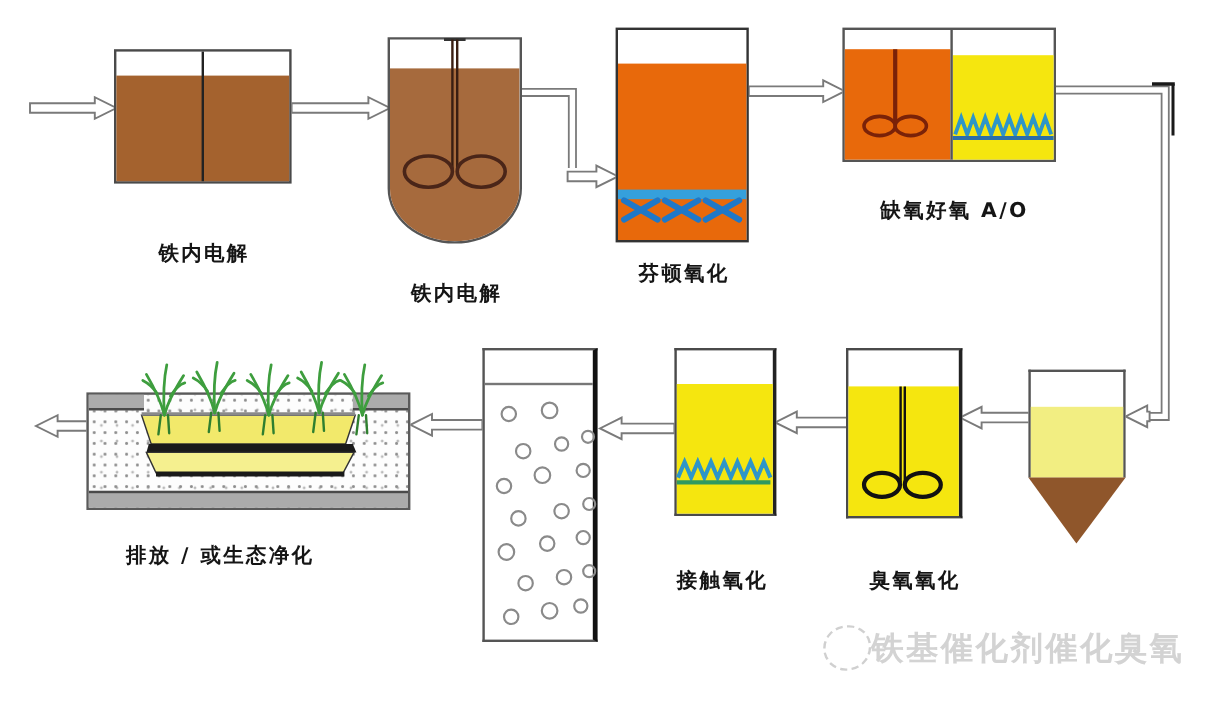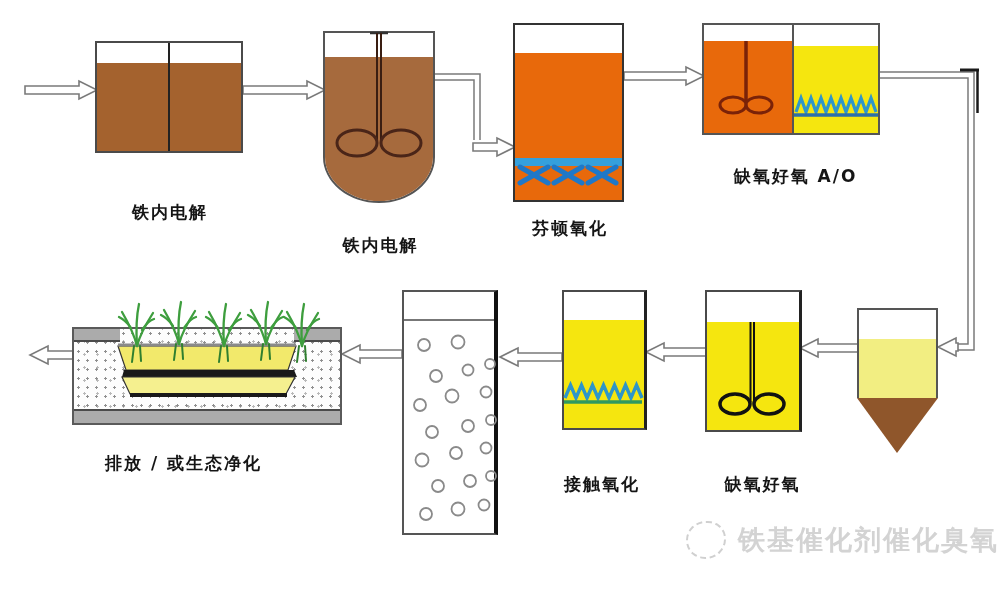--- a/index.html
+++ b/index.html
@@ -12,21 +12,21 @@
   .label{position:absolute;z-index:5;font-weight:bold;font-size:17px;color:#151515;
          text-align:center;letter-spacing:2px;line-height:1.15;}
   .divider{position:absolute;top:0;bottom:0;width:2px;background:#222;}
   #wetland{position:absolute;left:72px;top:327px;width:270px;height:98px;z-index:2;
            border:2px solid #5a5a5a;box-sizing:border-box;background-color:#fdfdfd;
            background-image:radial-gradient(circle,#8f8f8f 1px,transparent 1.4px),
                             radial-gradient(circle,#b9b9b9 1px,transparent 1.4px);
            background-size:9px 9px,13px 13px;background-position:0 0,4px 6px;}
   .berm-cap{position:absolute;top:0;height:11px;background:#ababab;border-bottom:2px solid #4a4a4a;}
   .ground-band{position:absolute;left:0;right:0;bottom:0;height:12px;background:#ababab;border-top:2px solid #4a4a4a;}
-  #watermark{position:absolute;left:686px;top:521px;z-index:6;display:flex;align-items:center;gap:12px;}
+  #watermark{position:absolute;left:686px;top:521px;z-index:6;display:flex;align-items:center;gap:0;}
   #watermark .wm-text{font-weight:bold;font-size:27px;letter-spacing:2px;color:#d3d3d3;}
   #watermark .wm-logo{width:36px;height:34px;border:2px dashed #d0d0d0;border-radius:50% 46% 52% 48%;}
 </style>
 </head>
 <body>
 
 <div id="canvas">
 
   <svg class="layer" width="1004" height="602">
     <g fill="#fff" stroke="#7a7a7a" stroke-width="1.6">
@@ -196,21 +196,21 @@
       <use href="#plant" x="115" y="62"></use>
       <use href="#plant" x="157" y="60"></use>
       <use href="#plant" x="193" y="62"></use>
     </svg>
   </div>
 
   <div class="label" style="left:95px;top:203px;width:150px;">铁内电解</div>
   <div class="label" style="left:318px;top:217px;width:125px;margin-top:19px;">铁内电解</div>
   <div class="label" style="left:505px;top:219px;width:130px;">芬顿氧化</div>
   <div class="label" style="left:698px;top:167px;width:195px;">缺氧好氧 A/O</div>
-  <div class="label" style="left:700px;top:475px;width:125px;">缺氧好氧</div>
+  <div class="label" style="left:700px;top:475px;width:125px;">臭氧氧化</div>
   <div class="label" style="left:542px;top:475px;width:120px;">接触氧化</div>
   <div class="label" style="left:56px;top:454px;width:255px;">排放 / 或生态净化</div>
 
   <div id="watermark">
     <div class="wm-logo"></div>
     <div class="wm-text">铁基催化剂催化臭氧</div>
   </div>
 
 </div>
 

